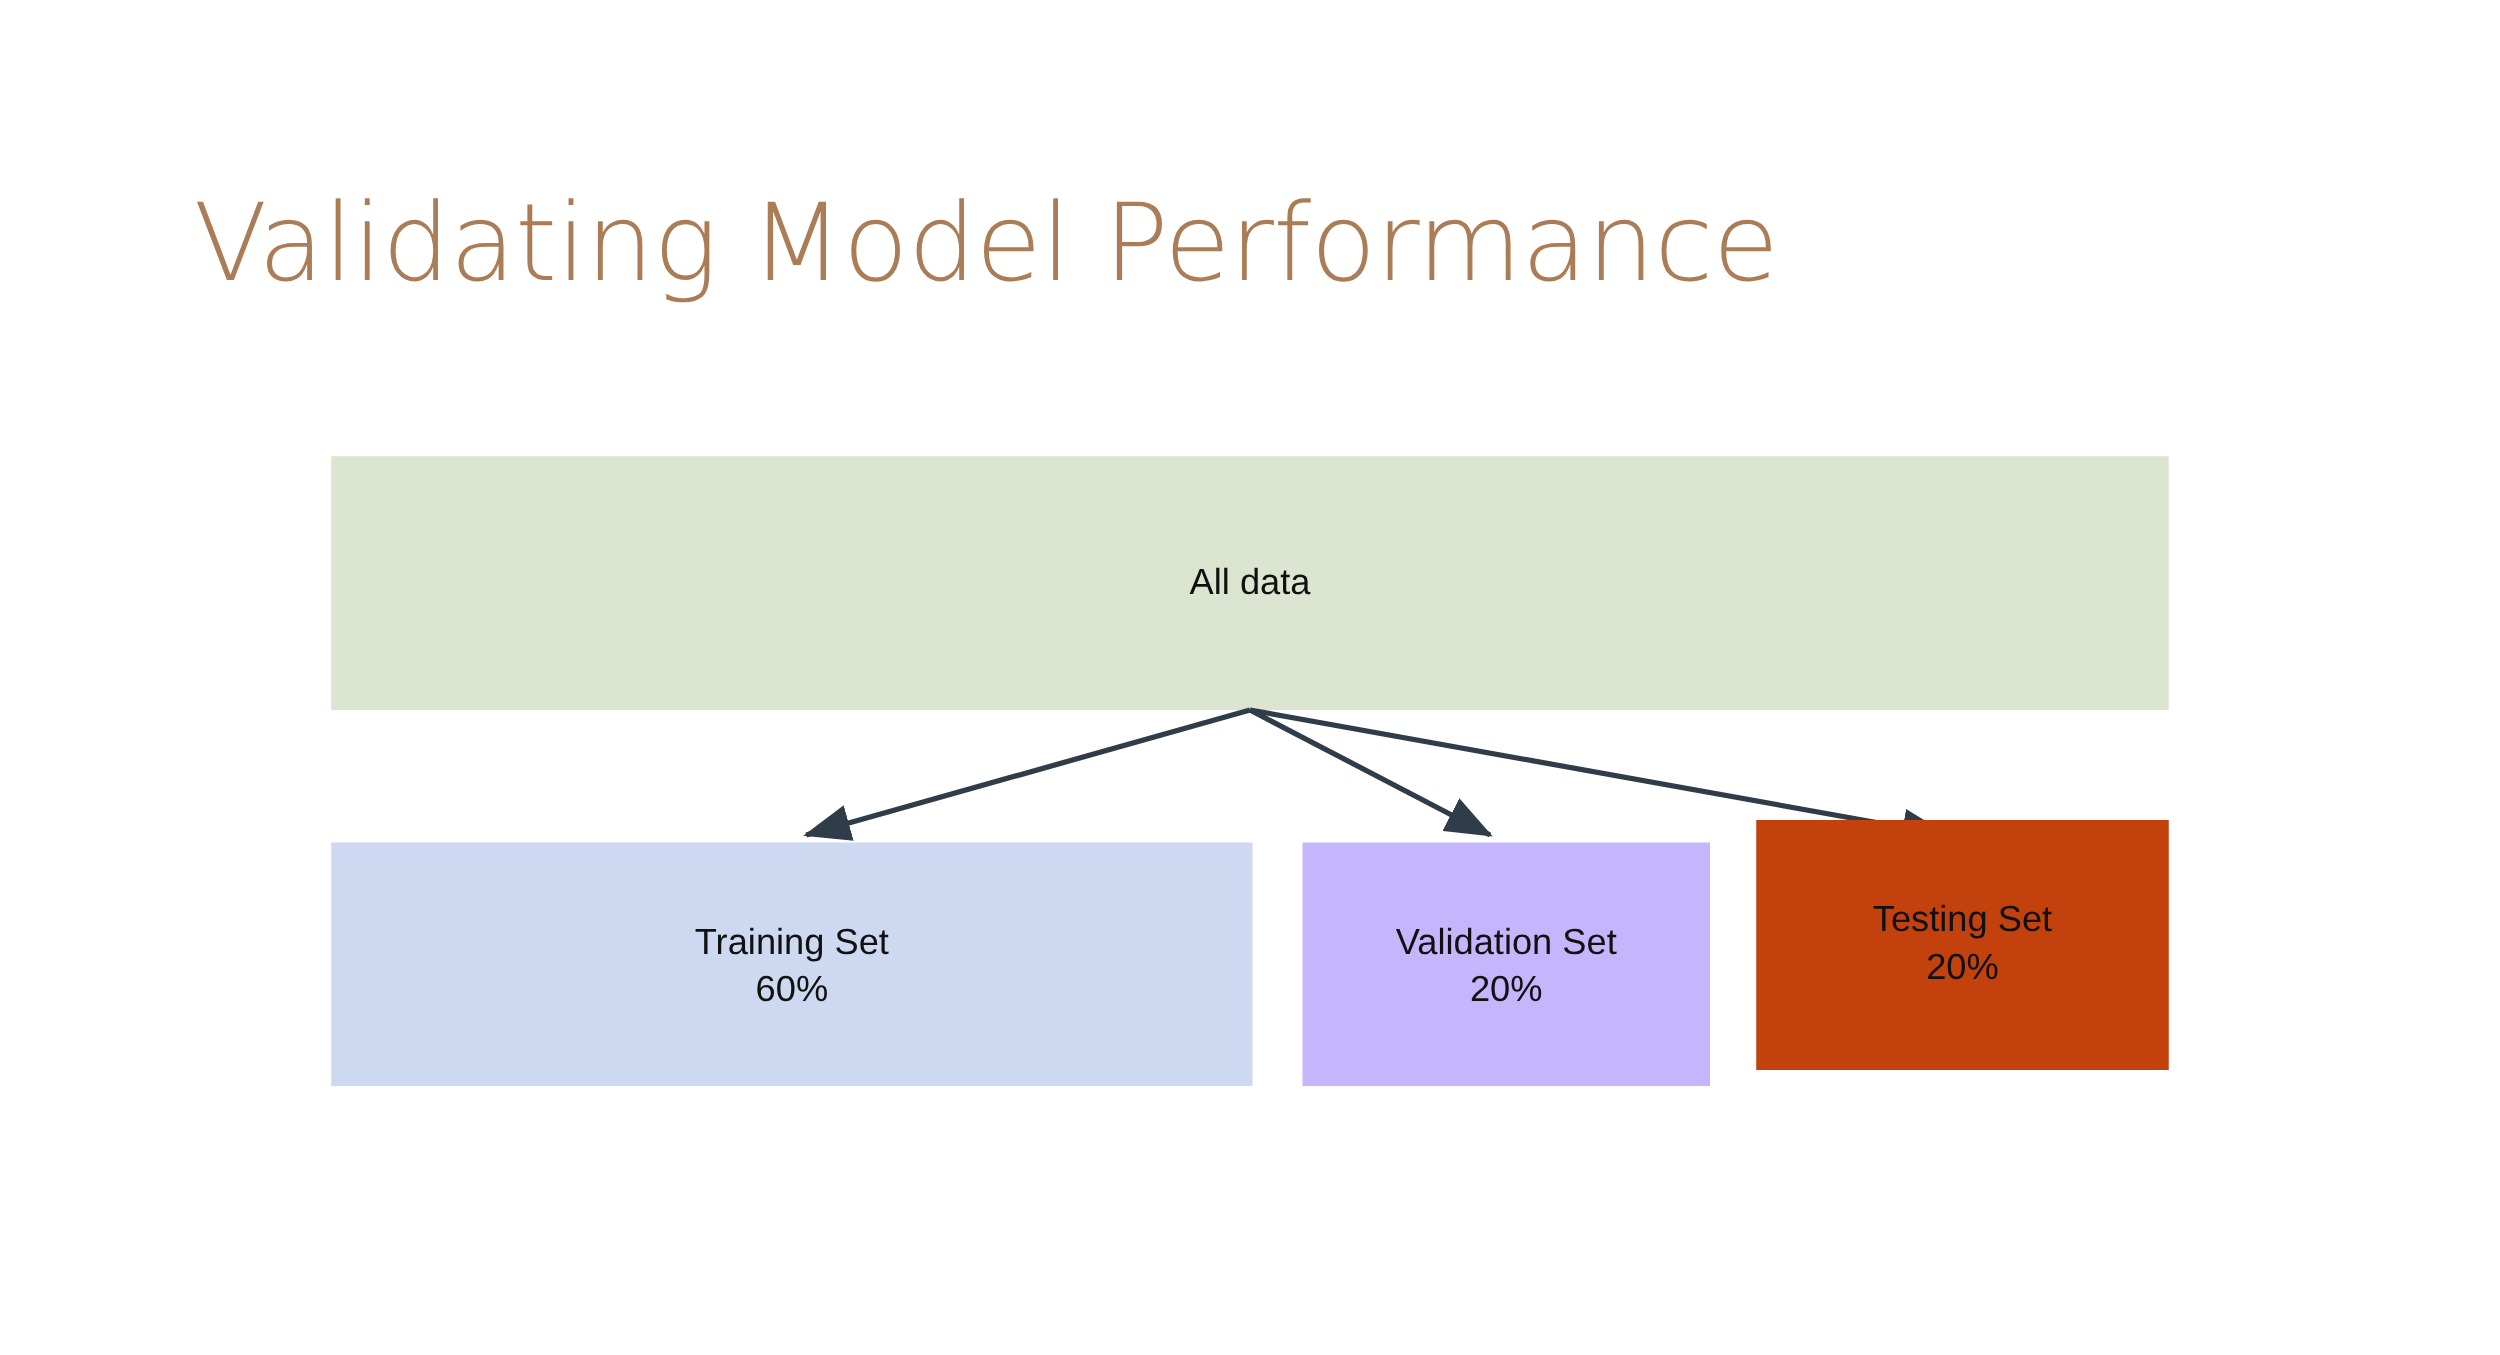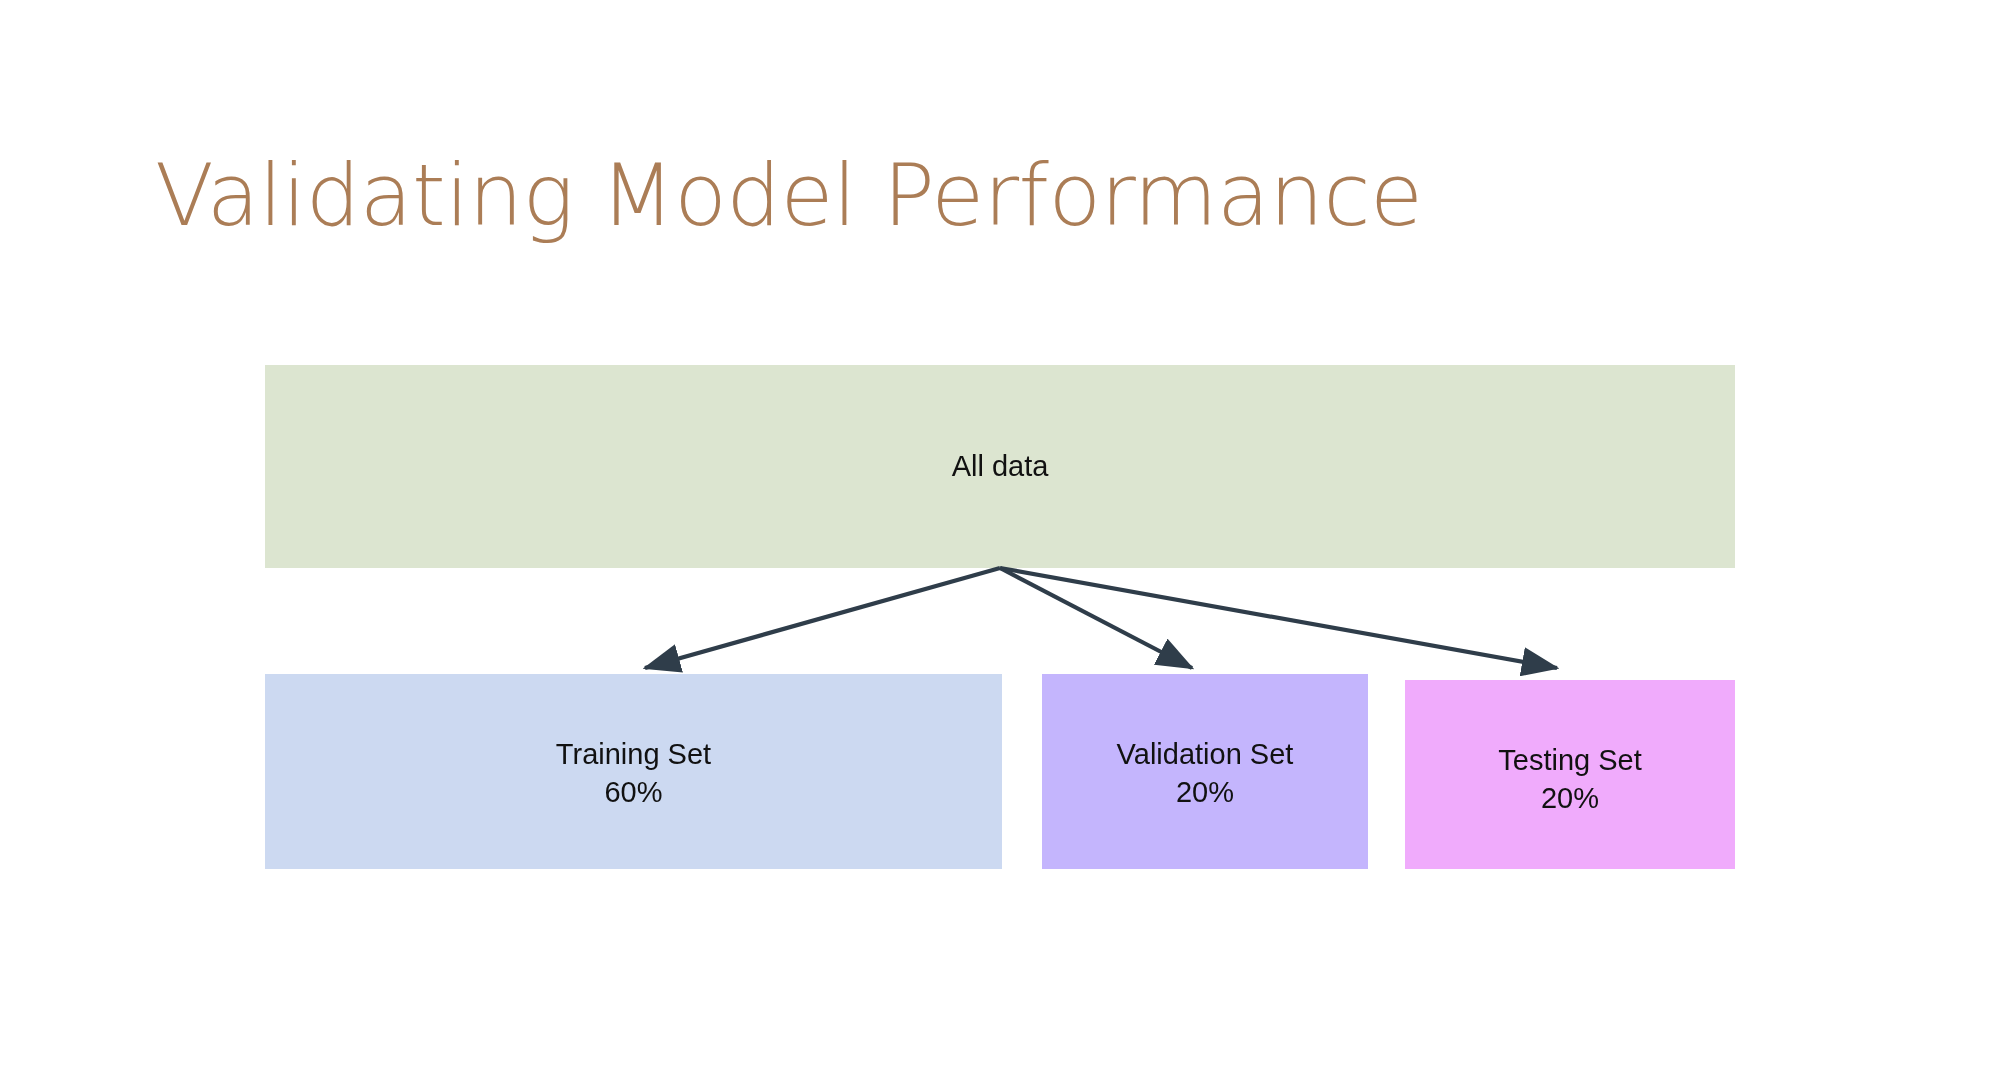--- a/index.html
+++ b/index.html
@@ -68,24 +68,24 @@
   }
   #box-validation {
     left: 1042px;
     top: 674px;
     width: 326px;
     height: 200px;
     background: #c4b5fd;
   }
   #box-testing {
     left: 1405px;
-    top: 680px;
+    top: 656px;
     width: 330px;
     height: 200px;
-    background: #f0abfc;
+    background: #c2410c;
   }
 
   
   #arrow-layer {
     position: absolute;
     left: 0;
     top: 0;
     width: 2000px;
     height: 1084px;
     pointer-events: none;

